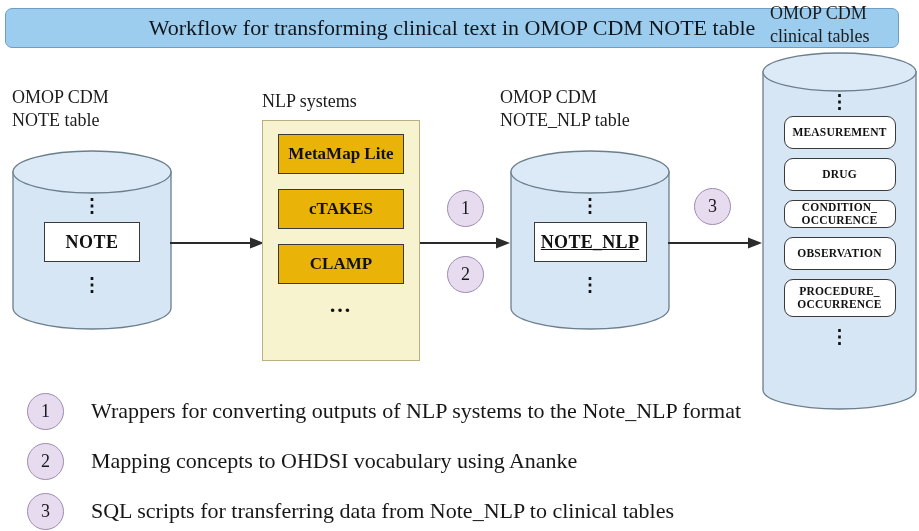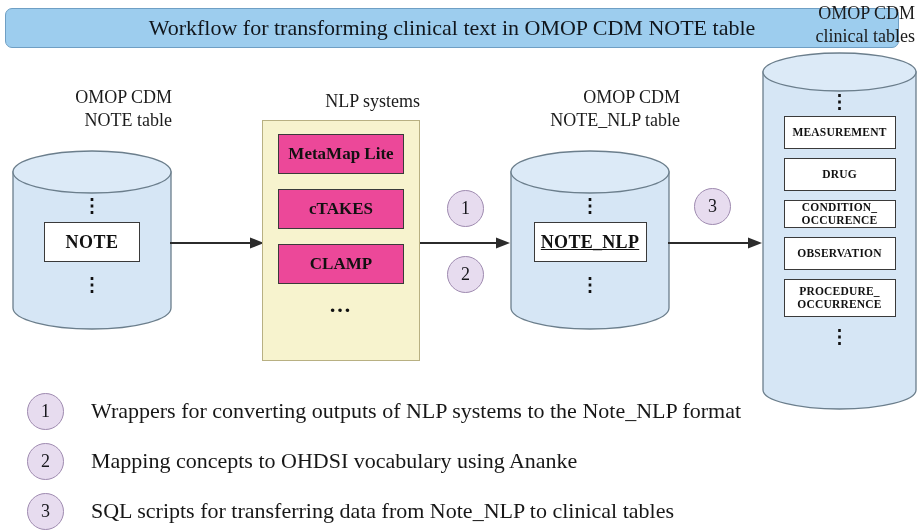--- a/index.html
+++ b/index.html
@@ -41,21 +41,21 @@
   .title-banner-text {
     font-size: 22px;
     line-height: 1;
     color: #11161c;
     white-space: nowrap;
   }
 
   
   .caption {
     position: absolute;
-    text-align: right;
+    text-align: left;
     font-size: 18px;
     line-height: 1.28;
     color: #1b1b1b;
   }
 
   
   .cylinder {
     position: absolute;
   }
   .cylinder svg {
@@ -108,41 +108,42 @@
     letter-spacing: 0.3px;
     text-decoration: underline;
   }
   
   .box-clin {
     width: 112px;
     font-size: 11.5px;
     line-height: 1.12;
     letter-spacing: 0.2px;
     padding: 2px 1px;
+    border-radius: 9px;
   }
 
   
   .nlp-panel {
     position: absolute;
     left: 262px;
     top: 120px;
     width: 158px;
     height: 241px;
     background: #f7f3ce;
     border: 1.4px solid #b8b082;
     box-sizing: border-box;
     display: flex;
     flex-direction: column;
     align-items: center;
     padding-top: 13px;
   }
   .nlp-box {
     width: 126px;
     height: 40px;
-    background: #ec4899;
+    background: #eab308;
     border: 1.7px solid #3a3a3a;
     display: flex;
     align-items: center;
     justify-content: center;
     font-size: 17px;
     font-weight: bold;
     color: #111;
     margin-bottom: 15px;
     box-sizing: border-box;
   }

